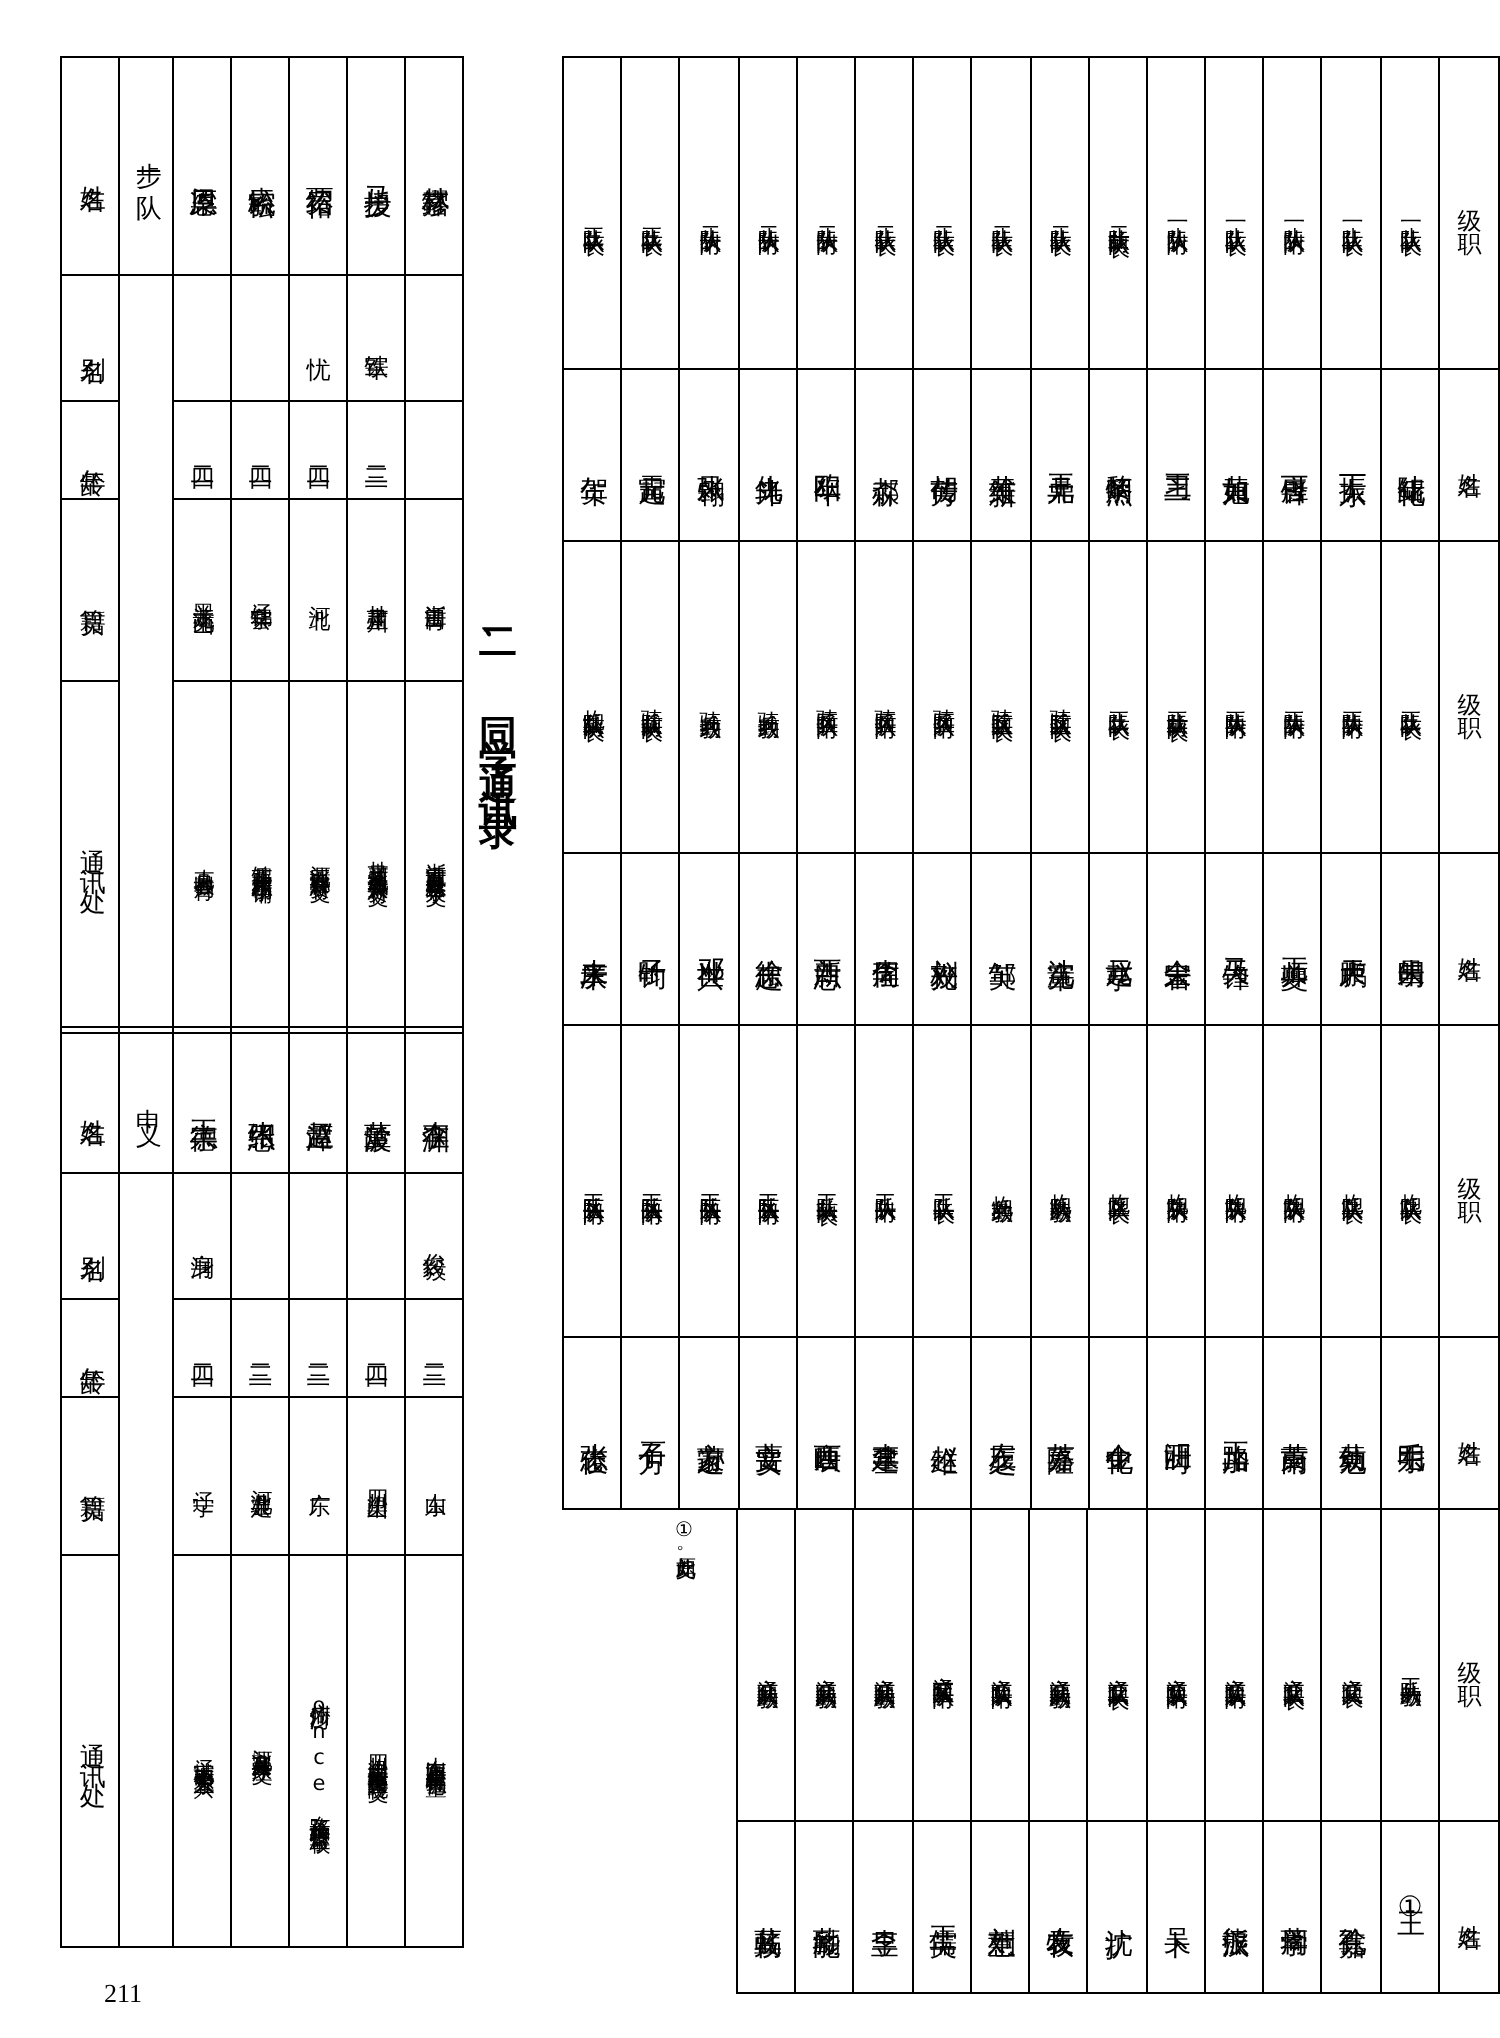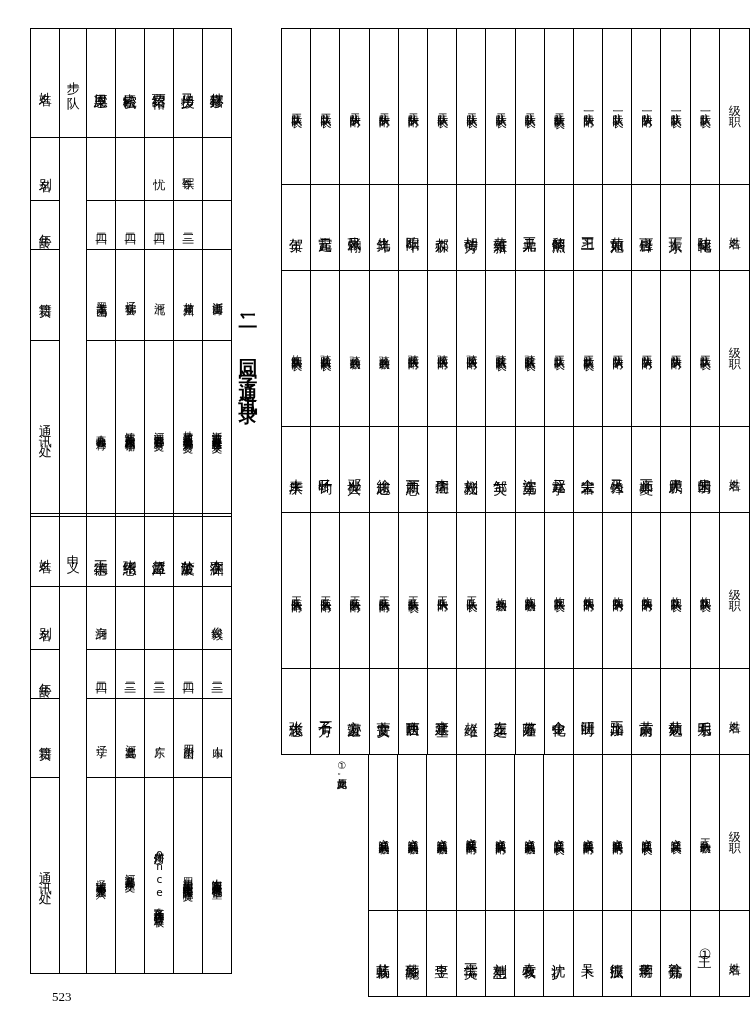--- a/index.html
+++ b/index.html
@@ -676,15 +676,15 @@
             </td>
       </tr>
     </tbody>
       </table>
   </div>
 
   <div class="note">
     <div class="cellv">①原文如此。</div>
   </div>
 
-  <div class="pageno">523</div>
+  <div class="pageno">211</div>
 
 </div>
 
 </body></html>

